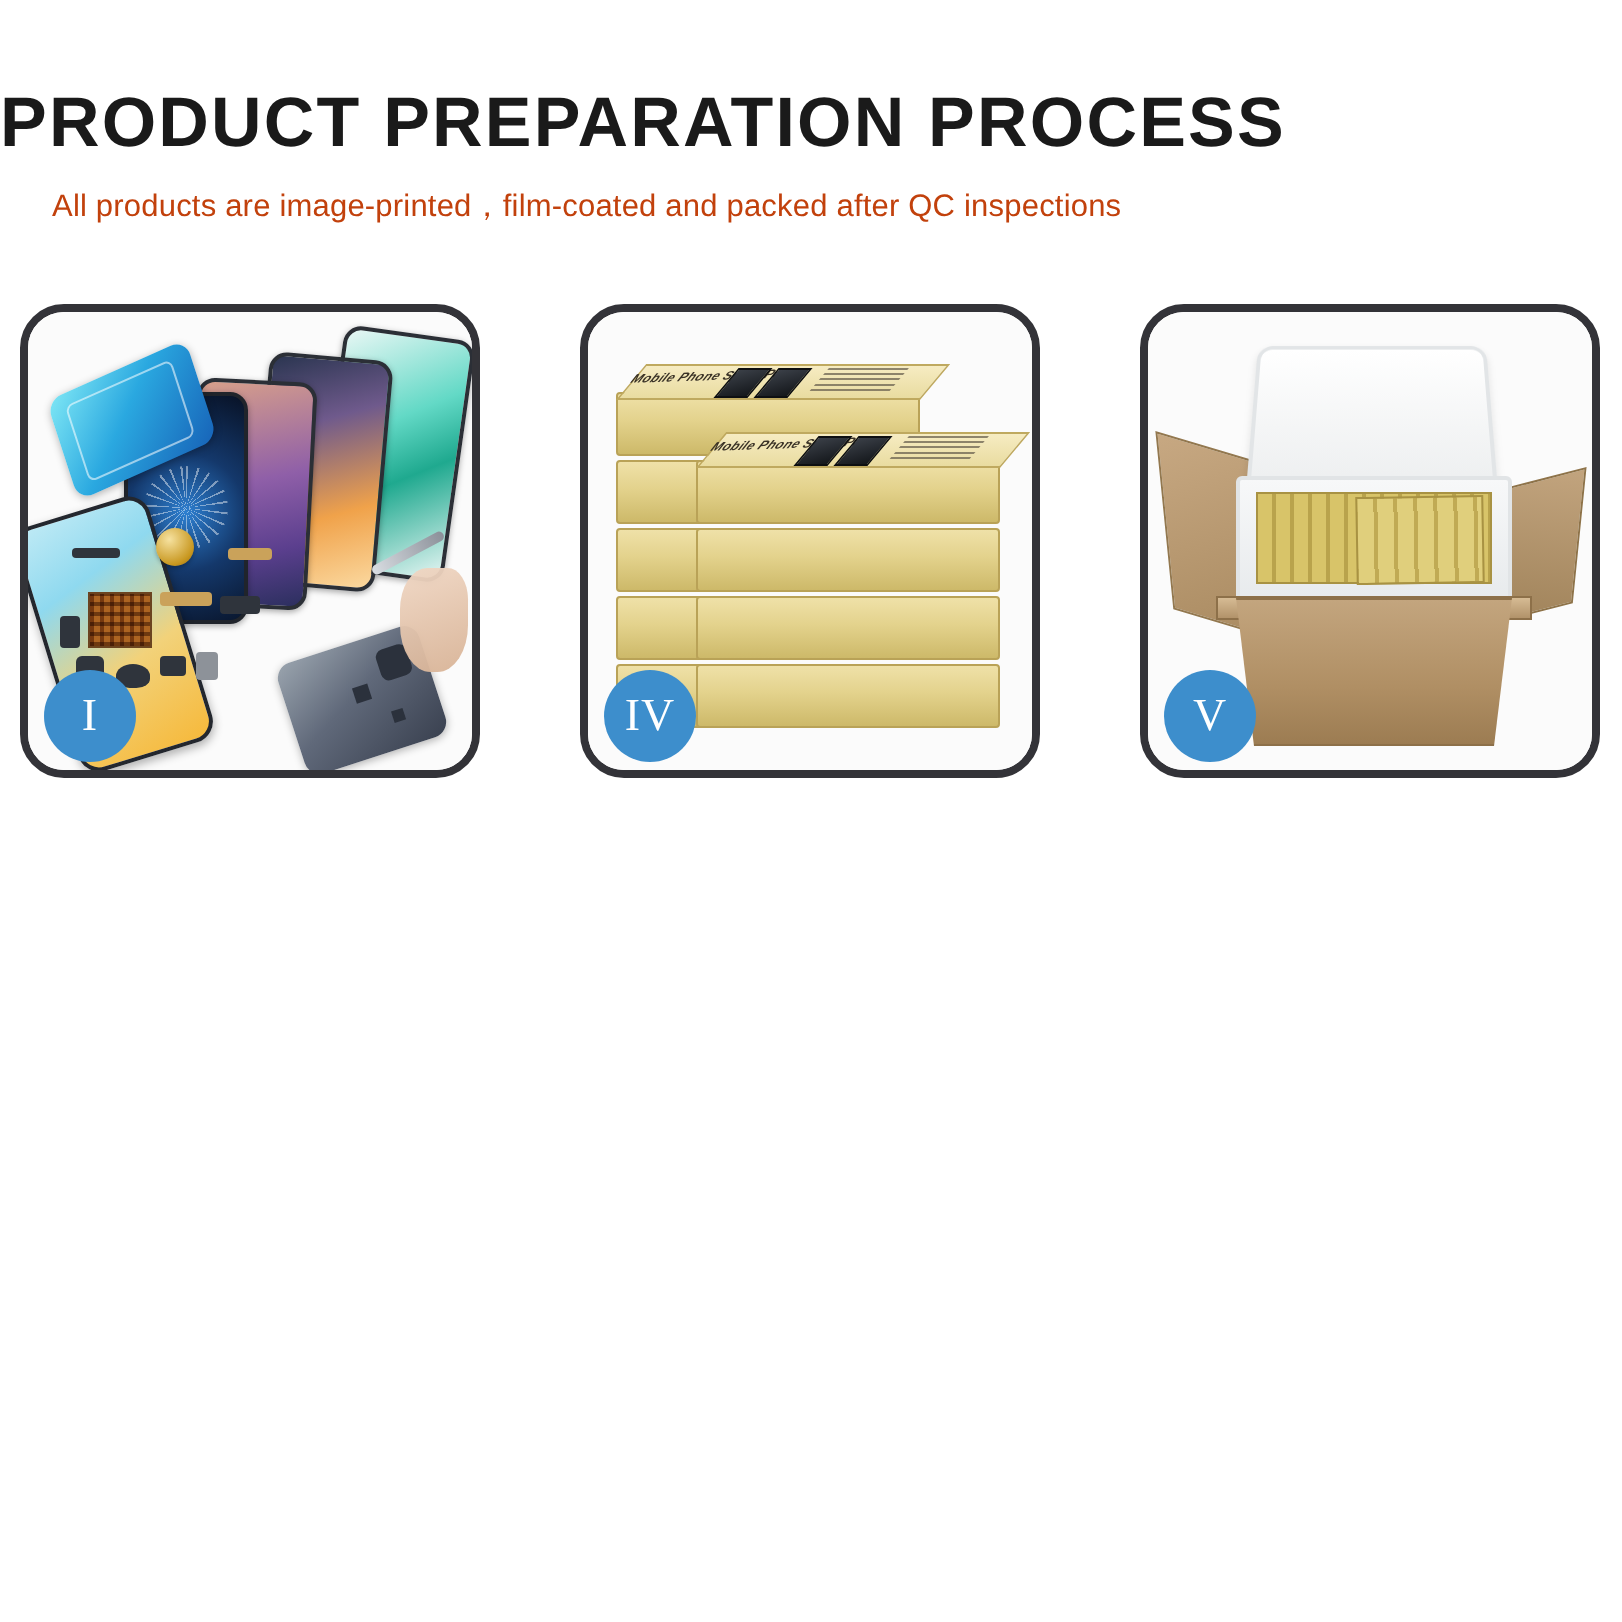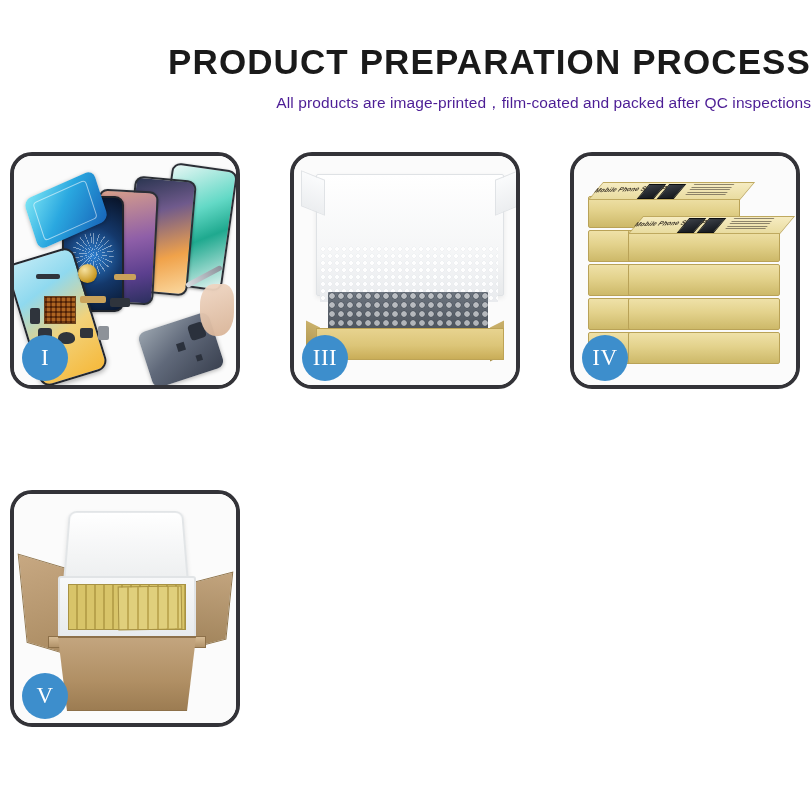--- a/index.html
+++ b/index.html
@@ -11,41 +11,41 @@
     height: 811px;
     background: #ffffff;
     font-family: "Liberation Sans", sans-serif;
     overflow: hidden;
     position: relative;
   }
 
   
   .header {
     padding-top: 44px;
-    text-align: right;
-    margin-left: 46px;
+    text-align: left;
   }
   .title {
     font-family: "Liberation Sans", sans-serif;
     font-size: 35px;
     font-weight: bold;
     letter-spacing: 1.1px;
     color: #1a1a1a;
     line-height: 1.05;
     margin: 0;
     white-space: nowrap;
   }
   .subtitle {
     font-family: "Liberation Sans", sans-serif;
     font-size: 15.5px;
     font-weight: normal;
-    color: #4c1d95;
+    color: #c2410c;
     margin: 12px 0 0 0;
     letter-spacing: 0.1px;
     white-space: nowrap;
+    padding-left: 26px;
   }
 
   
   .grid {
     position: absolute;
     top: 152px;
     left: 10px;
     width: 791px;
     display: flex;
     flex-wrap: wrap;
@@ -530,33 +530,20 @@
         <div class="chip chip-e"></div>
         <div class="chip chip-f"></div>
         <div class="tool"></div>
         <div class="hand"></div>
       </div>
     </div>
     <div class="badge">I</div>
   </div>
 
 
-  <div class="panel">
-    <div class="panel-inner">
-      <div class="scene">
-        <div class="box3-lid"></div>
-        <div class="box3-foam"></div>
-        <div class="box3-bubble"></div>
-        <div class="box3-side-l"></div>
-        <div class="box3-side-r"></div>
-        <div class="box3-front"></div>
-      </div>
-    </div>
-    <div class="badge">III</div>
-  </div>
 
   <div class="panel">
     <div class="panel-inner">
       <div class="scene">
         <div class="stack">
           <div class="sbox sb-b5"></div>
           <div class="sbox sb-b4"></div>
           <div class="sbox sb-b3"></div>
           <div class="sbox sb-b2"></div>
           <div class="sbox sb-b1">

